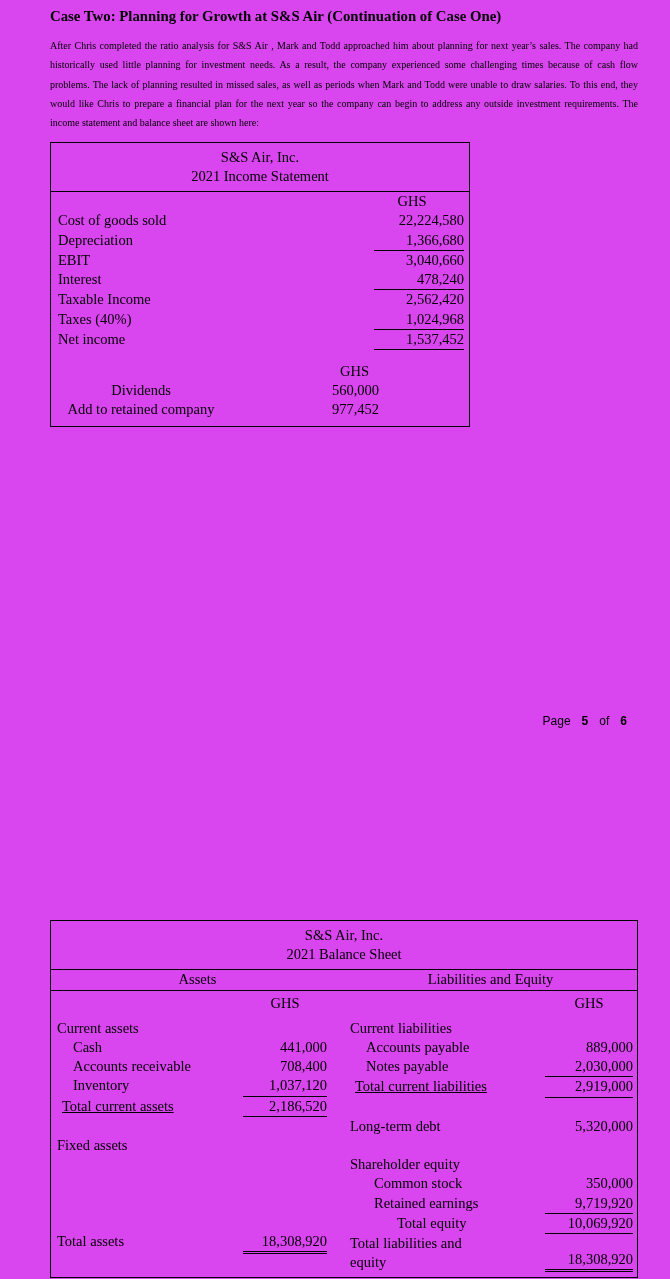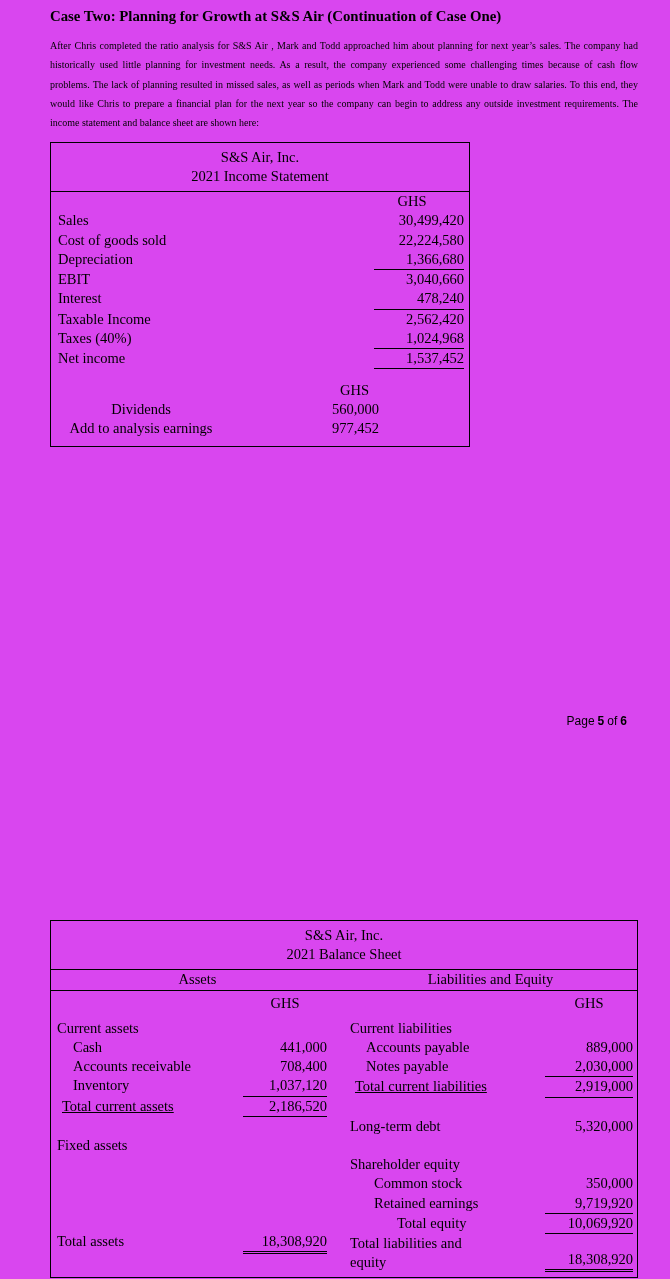--- a/index.html
+++ b/index.html
@@ -29,21 +29,21 @@
   .uu { border-bottom:3px double #000; }
 
   .is-sec2 { margin-top:12px; }
   .is-ghs2 { width:88px; margin-left:240px; text-align:right; padding-right:10px; line-height:19px; }
   .is-row2 { display:flex; line-height:19.2px; }
   .is-row2 .lbl2 { width:180px; text-align:center; white-space:nowrap; }
   .is-row2 .val2 { width:88px; margin-left:60px; text-align:right; flex-shrink:0; }
 
   
   .page-footer { position:absolute; top:714px; right:43px; font-family:"Liberation Sans", sans-serif; font-size:12px; }
-  .page-footer span { margin-left:3px; }
+  .page-footer span { margin-left:11px; }
   .page-footer .b { font-weight:bold; }
 
   
   .bs-table { position:absolute; top:920px; left:50px; width:588px; border:1px solid #000; font-size:14.5px; }
   .bs-heads { display:flex; line-height:19.5px; }
   .bs-heads > div { width:50%; text-align:center; }
   .bs-body { display:flex; padding-bottom:5px; }
   .bs-col { width:50%; }
 
   .bs-ghs-l { width:84px; margin:3px 17px 0 auto; text-align:center; line-height:19.2px; }
@@ -72,24 +72,20 @@
   <p class="doc-para">After Chris completed the ratio analysis for S&amp;S Air , Mark and Todd approached him about planning for next year’s sales. The company had historically used little planning for investment needs. As a result, the company experienced some challenging times because of cash flow problems. The lack of planning resulted in missed sales, as well as periods when Mark and Todd were unable to draw salaries. To this end, they would like Chris to prepare a financial plan for the next year so the company can begin to address any outside investment requirements. The income statement and balance sheet are shown here:</p>
 
   <section class="is-table">
     <div class="tbl-company">S&amp;S Air, Inc.</div>
     <div class="tbl-title">2021 Income Statement</div>
     <div class="hline"></div>
 
     <div class="is-ghs">GHS</div>
 
     <div class="is-row">
-      <span class="lbl">Sales</span>
-      <span class="val">30,499,420</span>
-    </div>
-    <div class="is-row">
       <span class="lbl">Cost of goods sold</span>
       <span class="val">22,224,580</span>
     </div>
     <div class="is-row">
       <span class="lbl">Depreciation</span>
       <span class="val u">1,366,680</span>
     </div>
     <div class="is-row">
       <span class="lbl">EBIT</span>
       <span class="val">3,040,660</span>
@@ -111,21 +107,21 @@
       <span class="val u">1,537,452</span>
     </div>
 
     <div class="is-sec2">
       <div class="is-ghs2">GHS</div>
       <div class="is-row2">
         <span class="lbl2">Dividends</span>
         <span class="val2">560,000</span>
       </div>
       <div class="is-row2">
-        <span class="lbl2">Add to analysis earnings</span>
+        <span class="lbl2">Add to retained company</span>
         <span class="val2">977,452</span>
       </div>
     </div>
   </section>
 
   <div class="page-footer">
     <span>Page</span><span class="b">5</span><span>of</span><span class="b">6</span>
   </div>
 
   <section class="bs-table">

